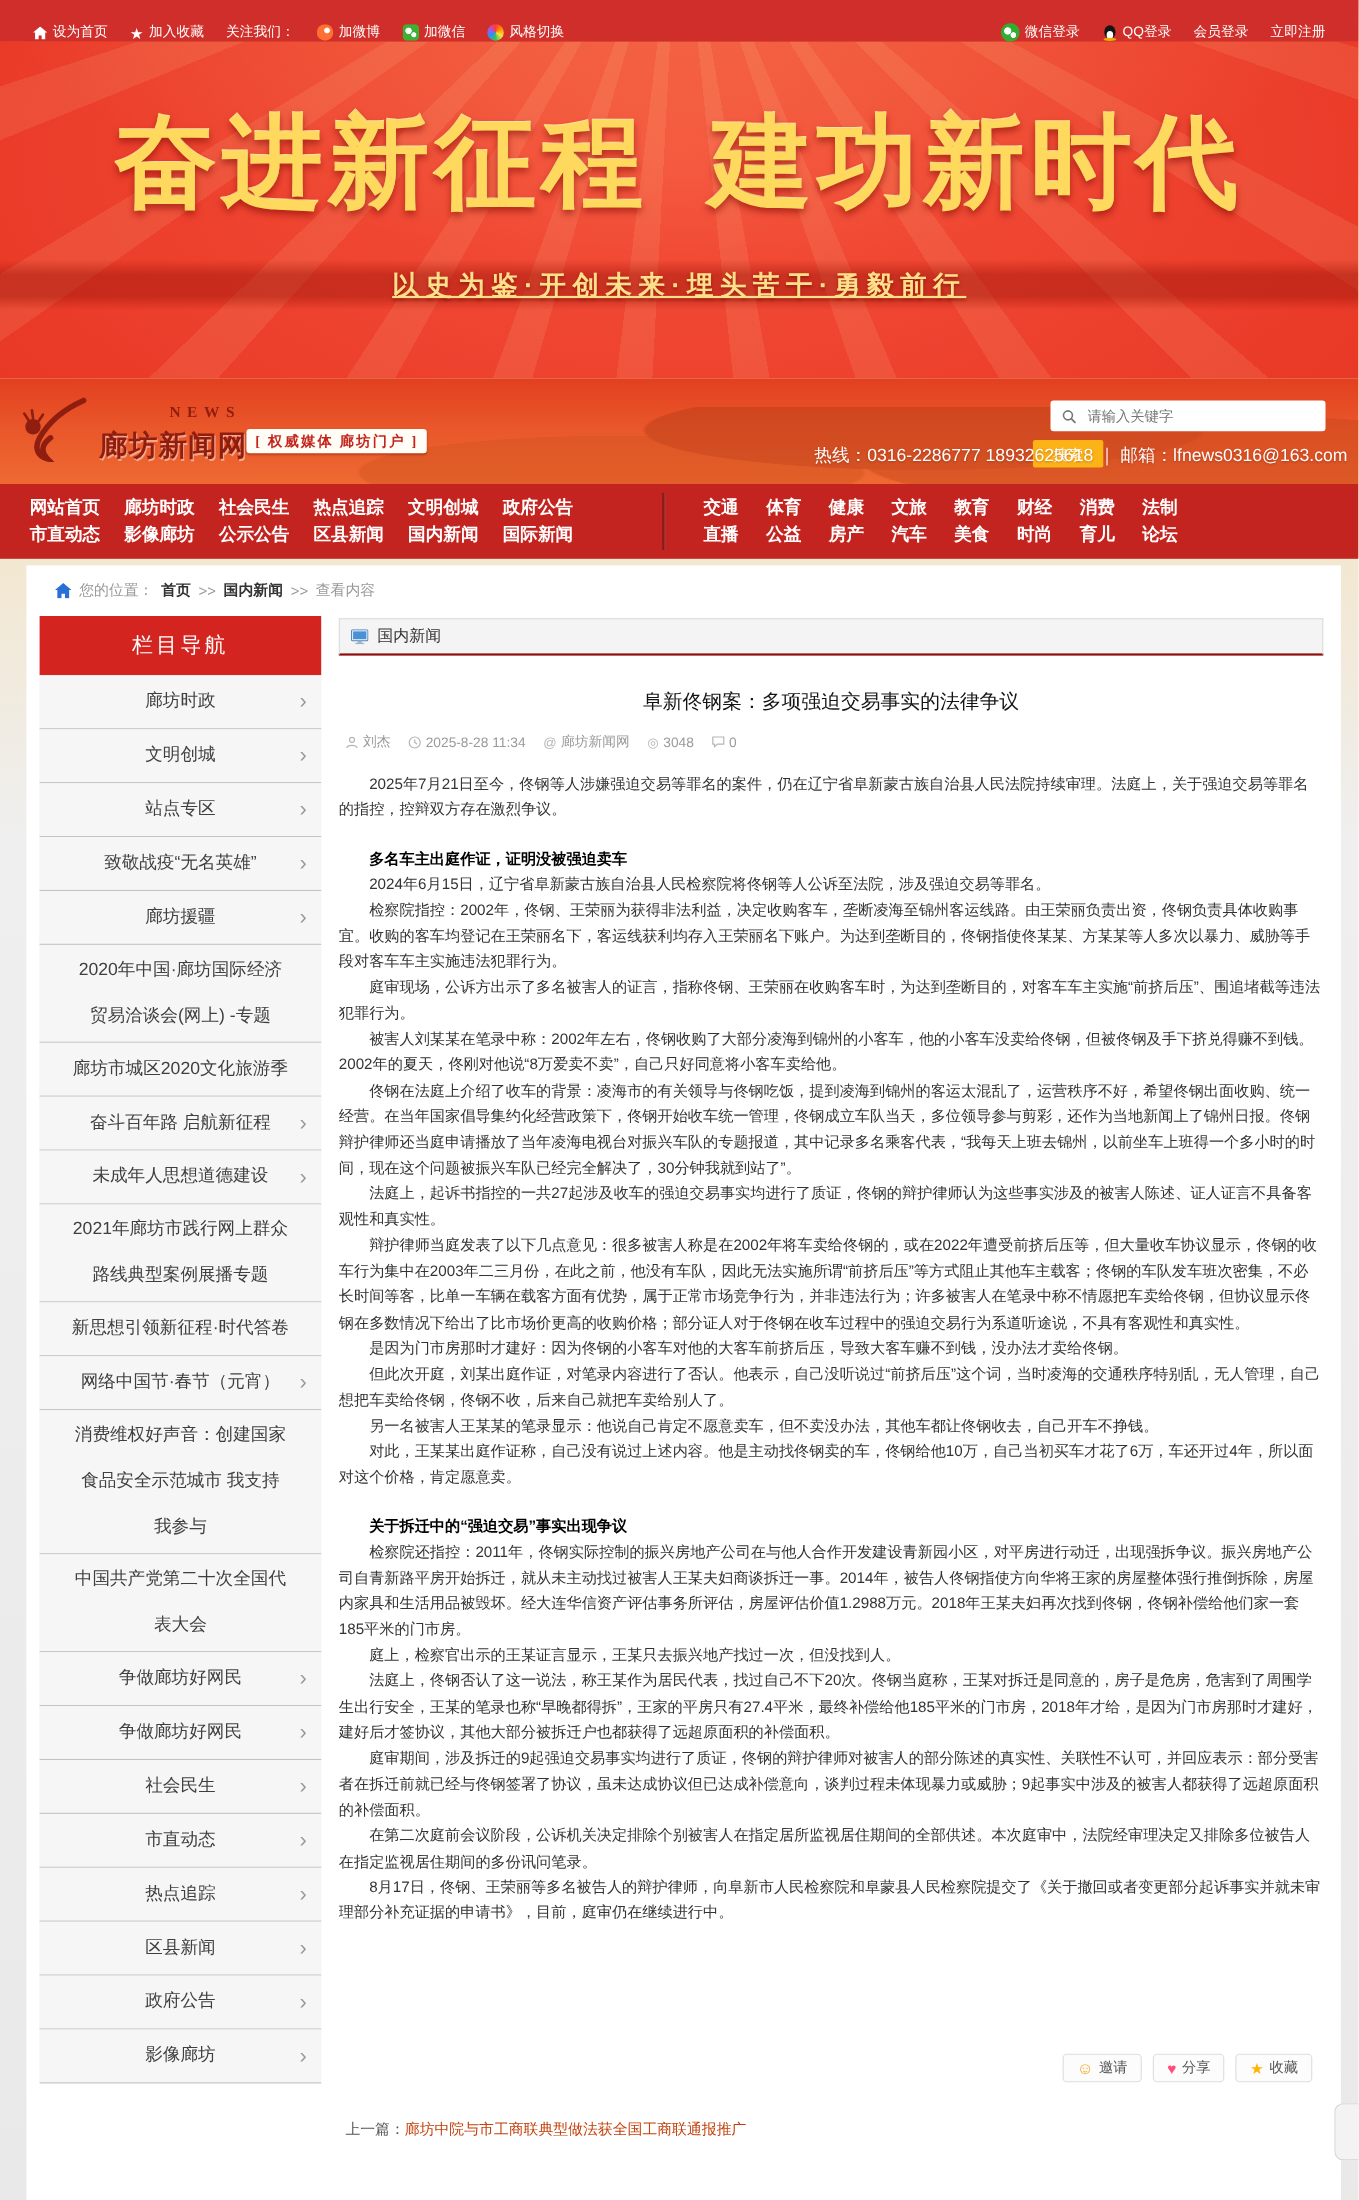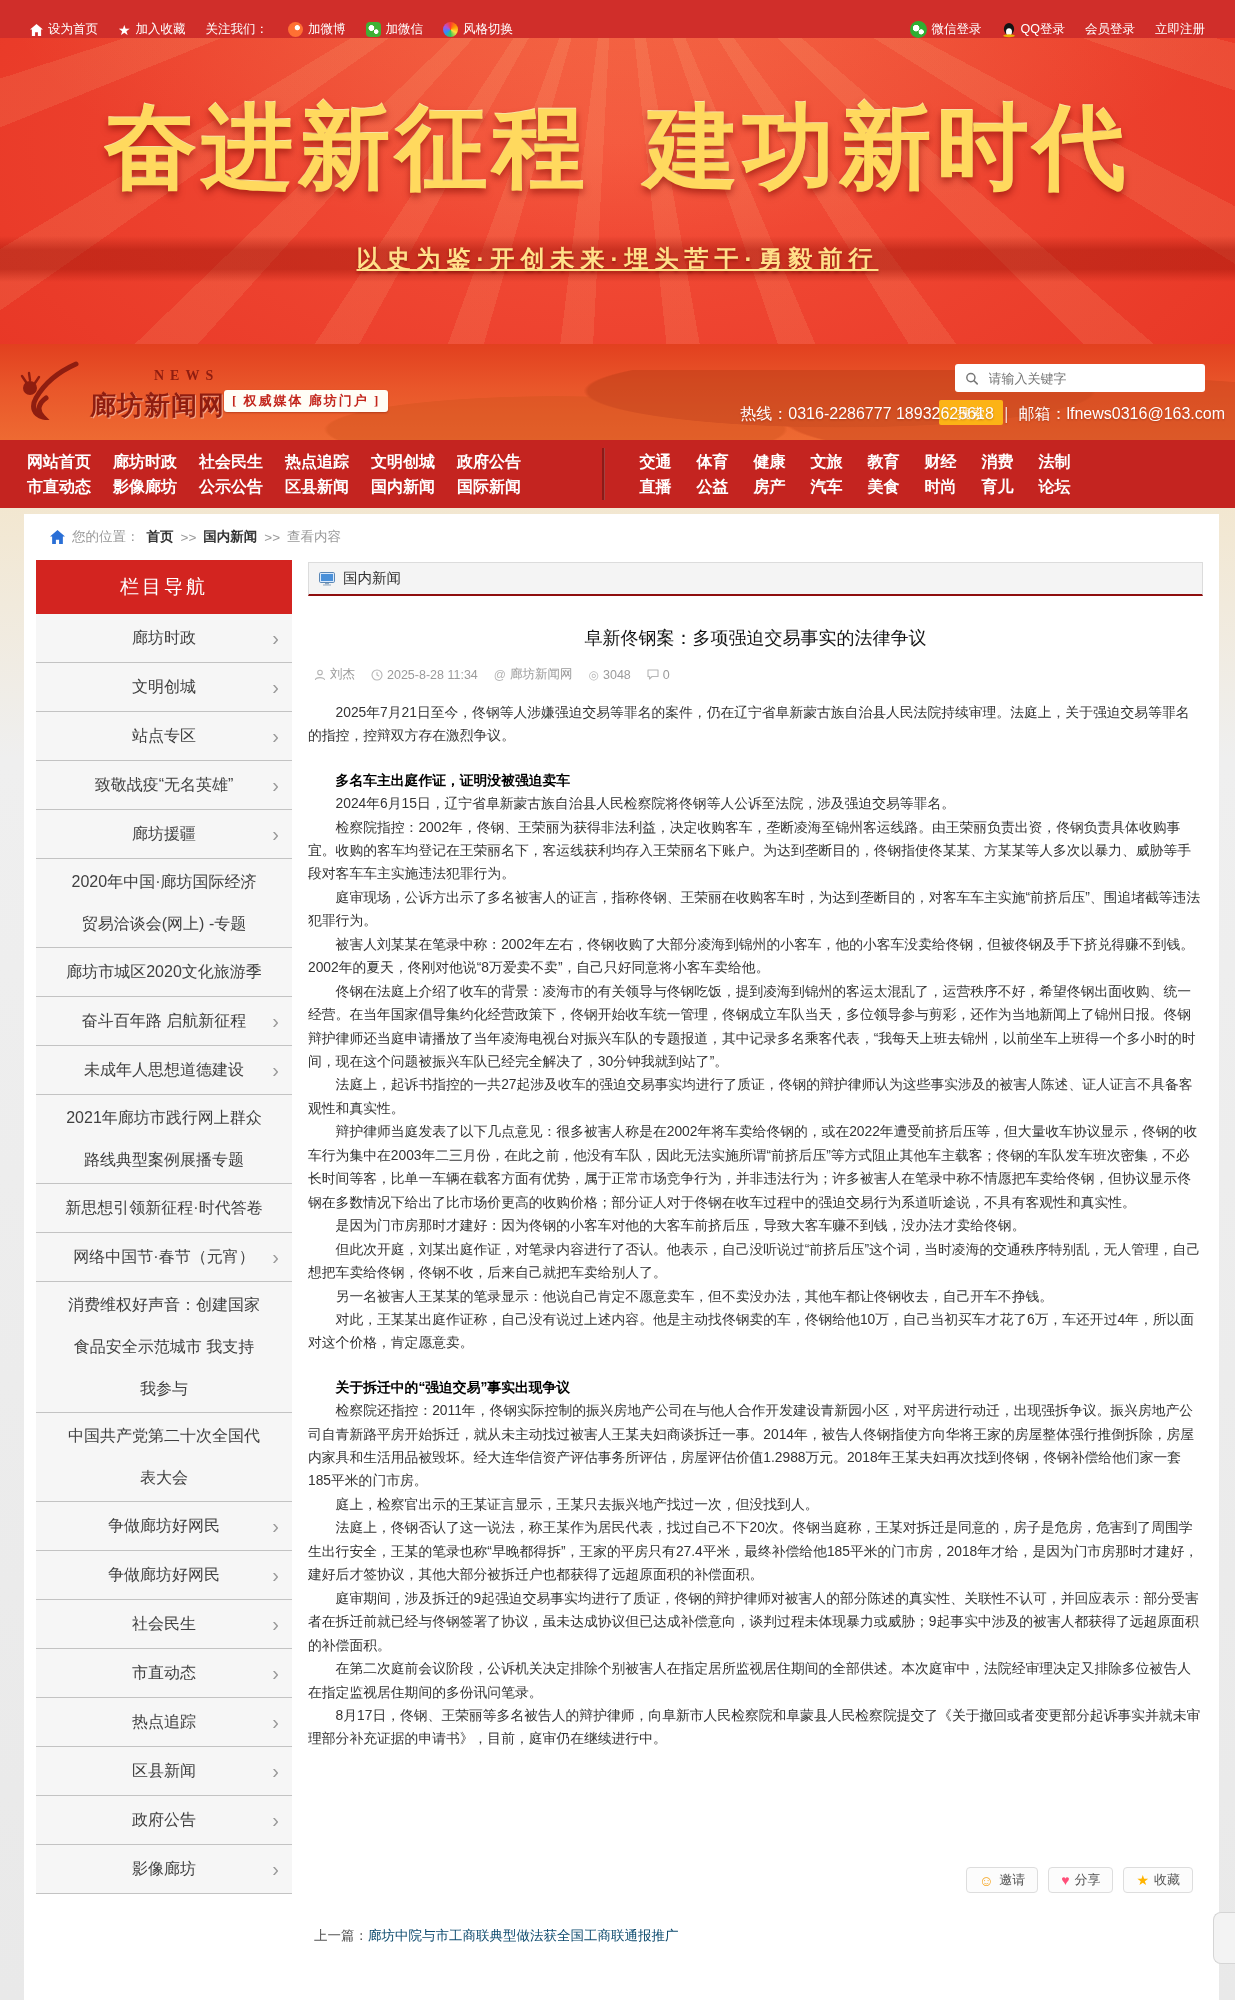--- a/index.html
+++ b/index.html
@@ -103,21 +103,21 @@
   .para { margin:0; text-indent:2em; font-size:13.8px; line-height:1.7; color:#333; }
   .para.h { font-weight:bold; color:#000; margin-top:1.5em; }
   .actions { display:flex; justify-content:flex-end; gap:10px; margin:16px 10px 0 0; }
   .action-btn { display:flex; align-items:center; gap:5px; border:1px solid #ddd; background:#fcfcfc; border-radius:4px;
     padding:3px 12px; font-size:13px; color:#555; cursor:pointer; font-family:"Liberation Sans", sans-serif; }
   .ai { font-style:normal; line-height:1; }
   .ai.smile::before { content:"☺"; color:#f5a623; font-size:15px; }
   .ai.heart::before { content:"♥"; color:#ff4f79; font-size:14px; }
   .ai.star::before  { content:"★"; color:#ffb400; font-size:14px; }
   .prev-row { margin:34px 0 0 6px; font-size:13.5px; color:#555; }
-  .prev-link { color:#0c4a6e; }
+  .prev-link { color:#c2410c; }
 
   .float-widget { position:absolute; right:0; top:1912px; width:22px; height:52px; background:#f3f3f3;
     border:1px solid #d5d5d5; border-right:none; border-radius:8px 0 0 8px; }
 </style>
 </head>
 <body>
 
 <div class="topbar">
   <div class="tb-group">
     <a class="tb-item">

